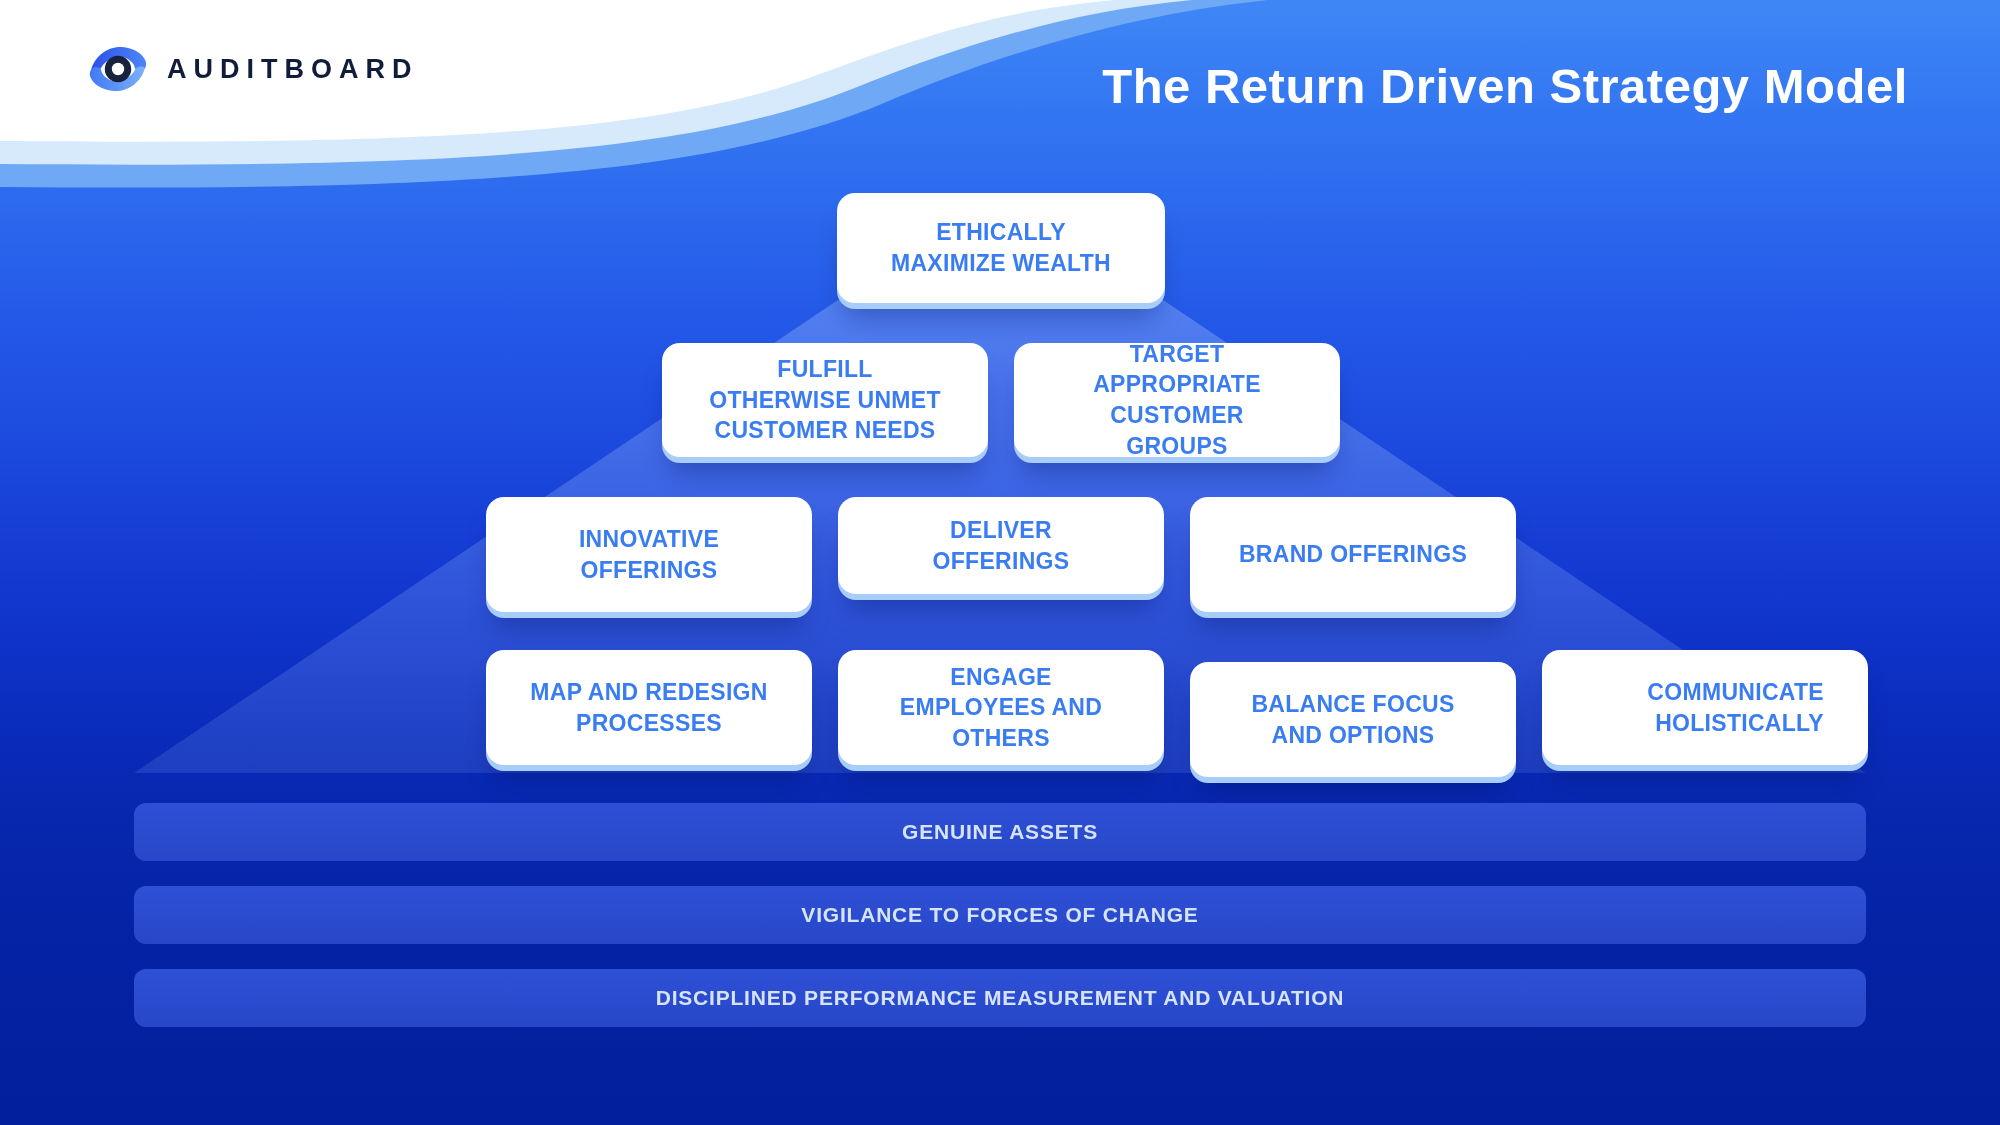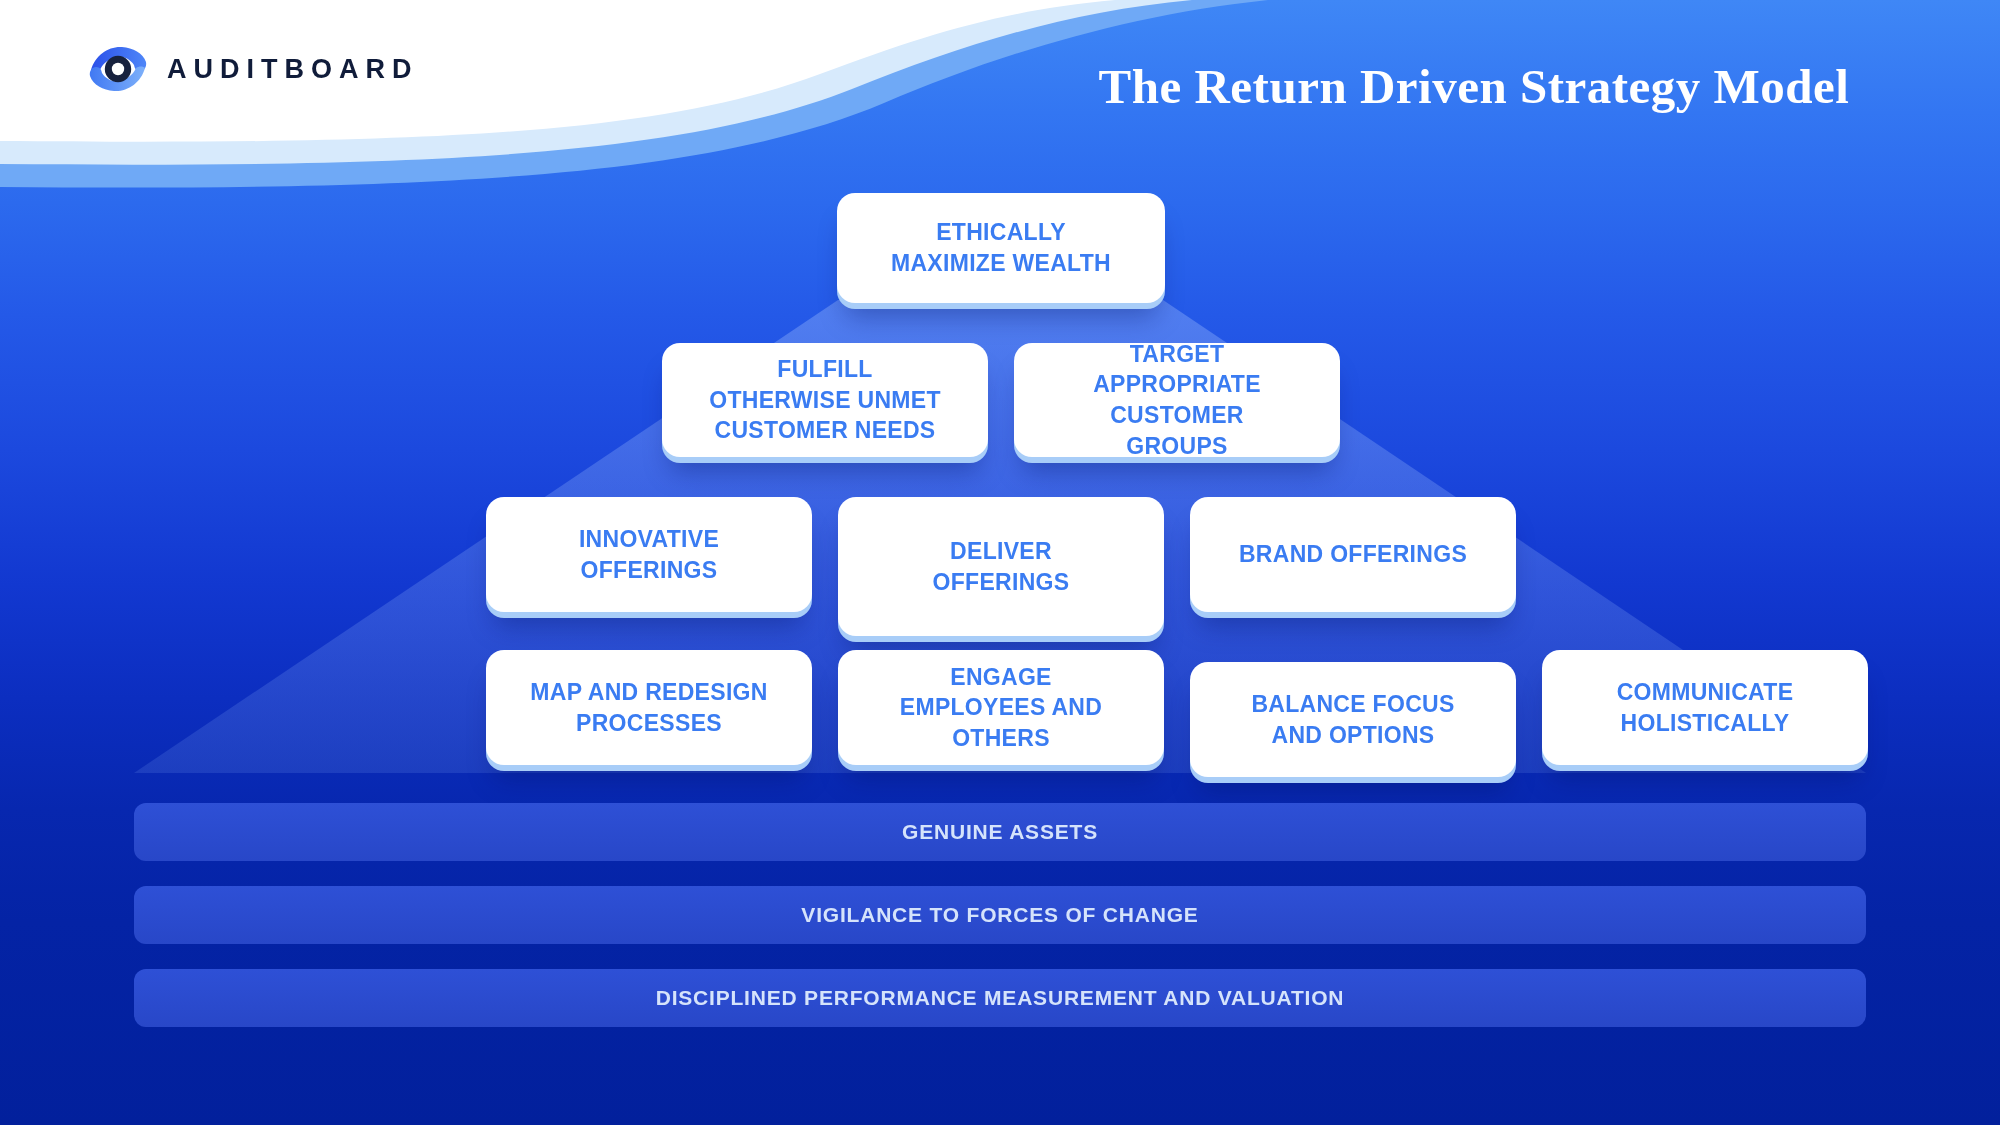--- a/index.html
+++ b/index.html
@@ -8,22 +8,22 @@
     font-family:"Liberation Sans",sans-serif;
     background:linear-gradient(180deg,
       #3F87F6 0%,#3376F2 10%,#2C6AEE 18%,#2459E8 28%,#1C49DE 40%,
       #1238D0 52%,#0C2EC0 62%,#0727AF 72%,#0423A5 82%,#02209C 100%);
   }
   .wave-svg{position:absolute;top:0;left:0;display:block;}
   .beam-svg{position:absolute;top:0;left:0;display:block;}
   .brand{position:absolute;left:85px;top:44px;display:flex;align-items:center;gap:16px;}
   .brand-text{font-size:27px;font-weight:700;letter-spacing:7px;color:#101C3A;white-space:nowrap;}
   .page-title{
-    position:absolute;left:1044px;top:58px;width:860px;text-align:center;
-    color:#FFFFFF;font-size:49px;font-weight:700;letter-spacing:.5px;white-space:nowrap;font-family:Liberation Serif, serif;
+    position:absolute;left:1075px;top:58px;width:860px;text-align:center;
+    color:#FFFFFF;font-size:49px;font-weight:700;letter-spacing:.5px;white-space:nowrap;
   }
   .box{
     position:absolute;background:#FFFFFF;border-radius:18px;box-sizing:border-box;
     display:flex;align-items:center;justify-content:center;text-align:center;
     color:#3A7CF2;font-weight:700;font-size:23px;line-height:1.33;letter-spacing:.3px;
     padding:0 44px;
     box-shadow:0 6px 0 #A8CDF8, 0 22px 26px -8px rgba(2,16,96,.35);
   }
   .bar{
     position:absolute;left:134px;width:1732px;height:58px;border-radius:12px;
@@ -74,25 +74,25 @@
   </div>
 
   <div class="page-title">The Return Driven Strategy Model</div>
 
   <div class="box" style="left:837px;top:193px;width:328px;height:110px;">ETHICALLY MAXIMIZE WEALTH</div>
 
   <div class="box" style="left:662px;top:343px;width:326px;height:114px;">FULFILL OTHERWISE UNMET CUSTOMER NEEDS</div>
   <div class="box" style="left:1014px;top:343px;width:326px;height:114px;">TARGET APPROPRIATE CUSTOMER GROUPS</div>
 
   <div class="box" style="left:486px;top:497px;width:326px;height:115px;">INNOVATIVE OFFERINGS</div>
-  <div class="box" style="left:838px;top:497px;width:326px;height:139px;">DELIVER OFFERINGS</div>
+  <div class="box" style="left:838px;top:497px;width:326px;height:97px;">DELIVER OFFERINGS</div>
   <div class="box" style="left:1190px;top:497px;width:326px;height:115px;">BRAND OFFERINGS</div>
 
   <div class="box" style="left:486px;top:650px;width:326px;height:115px;">MAP AND REDESIGN PROCESSES</div>
   <div class="box" style="left:838px;top:650px;width:326px;height:115px;">ENGAGE EMPLOYEES AND OTHERS</div>
   <div class="box" style="left:1190px;top:650px;width:326px;height:115px;margin-top:12px;">BALANCE FOCUS AND OPTIONS</div>
-  <div class="box" style="left:1542px;top:650px;width:326px;height:115px;">COMMUNICATE HOLISTICALLY</div>
+  <div class="box" style="left:1542px;top:650px;width:326px;height:115px;text-align:right;">COMMUNICATE HOLISTICALLY</div>
 
   <div class="bar" style="top:803px;">GENUINE ASSETS</div>
   <div class="bar" style="top:886px;">VIGILANCE TO FORCES OF CHANGE</div>
   <div class="bar" style="top:969px;text-align:center;">DISCIPLINED PERFORMANCE MEASUREMENT AND VALUATION</div>
 
 </div>
 
 </body></html>

